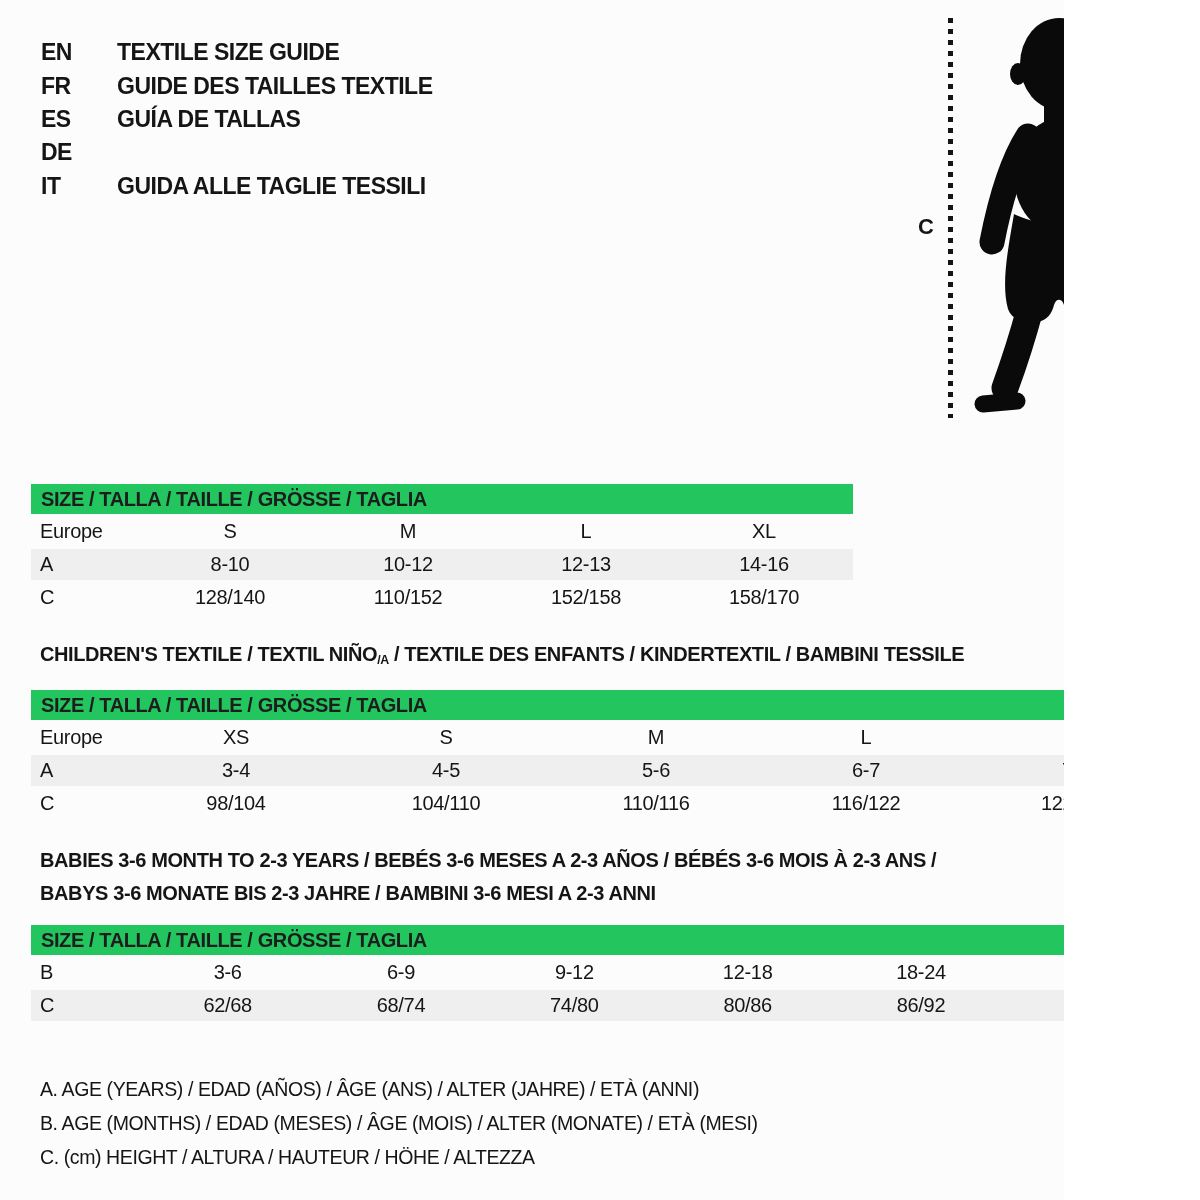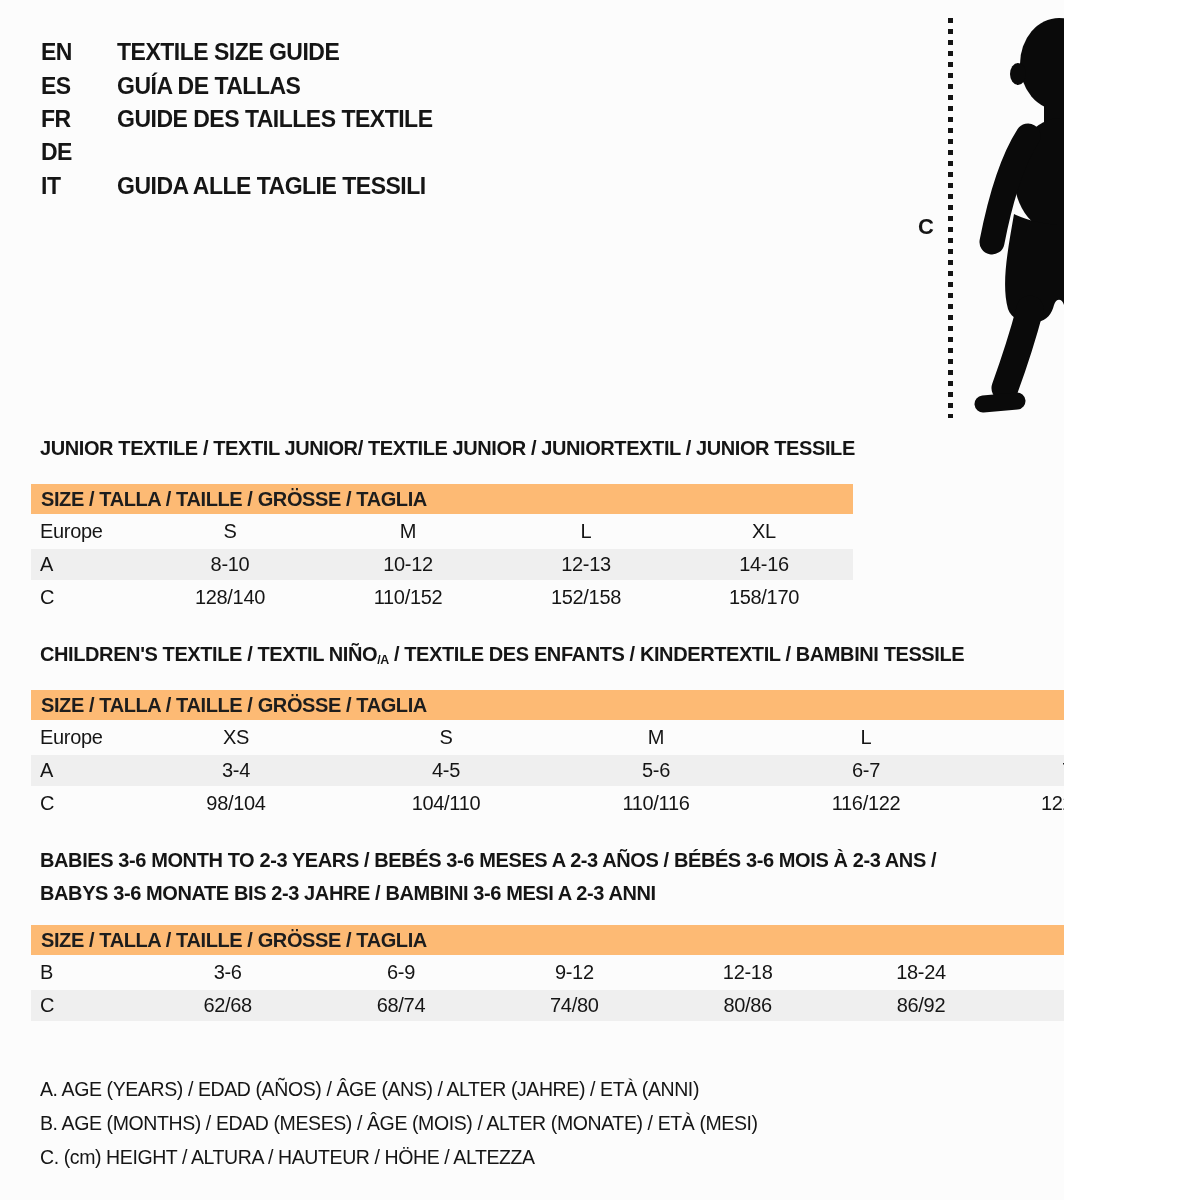--- a/index.html
+++ b/index.html
@@ -33,21 +33,21 @@
   
   .sec-title {
     position:absolute; left:40px; font-size:20px; font-weight:700;
     letter-spacing:-0.4px; white-space:nowrap; line-height:24px;
   }
   .sec-title .sub { font-size:0.62em; position:relative; top:3px; }
 
   
   .size-table { position:absolute; left:31px; }
   .size-bar {
-    height:30px; background:#fdba74; display:flex; align-items:center;
+    height:30px; background:#22c55e; display:flex; align-items:center;
     padding-left:10px; font-size:20px; font-weight:700; letter-spacing:-0.4px;
     color:#1d1d1d; margin-bottom:2px;
   }
   .t-row {
     display:grid; height:31px; align-items:center; margin-bottom:2px;
     font-size:20px; font-weight:400; letter-spacing:-0.3px;
   }
   .t-row.shaded { background:#efefef; }
   .t-row > span { text-align:center; white-space:nowrap; }
   .t-row > span.row-label { text-align:left; padding-left:9px; }
@@ -69,26 +69,26 @@
 <body>
 
 <div class="page">
 
   <div class="lang-header">
     <div class="lang-row">
       <span class="lang-code">EN</span>
       <span class="lang-title">TEXTILE SIZE GUIDE</span>
     </div>
     <div class="lang-row">
+      <span class="lang-code">FR</span>
+      <span class="lang-title">GUIDE DES TAILLES TEXTILE</span>
+    </div>
+    <div class="lang-row">
       <span class="lang-code">ES</span>
       <span class="lang-title">GUÍA DE TALLAS</span>
-    </div>
-    <div class="lang-row">
-      <span class="lang-code">FR</span>
-      <span class="lang-title">GUIDE DES TAILLES TEXTILE</span>
     </div>
     <div class="lang-row">
       <span class="lang-code">DE</span>
     </div>
     <div class="lang-row">
       <span class="lang-code">IT</span>
       <span class="lang-title">GUIDA ALLE TAGLIE TESSILI</span>
     </div>
   </div>
 
@@ -104,21 +104,20 @@
       <path class="sil" d="M48 198 C42 233 35 268 42 293 C45 303 58 308 71 306 C81 305 86 297 88 289 C90 282 96 282 98 289 C101 298 107 306 119 307 C133 308 150 302 154 293 C160 270 156 234 150 200 C118 213 78 212 48 198 Z"></path>
       <path class="limb" stroke-width="25" d="M62 120 C46 145 34 185 26 226"></path>
       <path class="limb" stroke-width="25" d="M127 120 C143 145 152 168 151 188 C150 198 146 204 142 207"></path>
       <path class="limb" stroke-width="27" d="M64 293 C56 323 47 350 39 372"></path>
       <path class="limb" stroke-width="27" d="M121 296 C126 328 132 356 137 380"></path>
       <path class="limb" stroke-width="17" d="M17 388 L51 385"></path>
       <path class="limb" stroke-width="16" d="M130 394 L160 392"></path>
     </svg>
   </div>
 
-  <div class="sec-title" style="top:436px;">JUNIOR TEXTILE / TEXTIL JUNIOR/ TEXTILE JUNIOR / JUNIORTEXTIL / JUNIOR TESSILE</div>
   <div class="size-table tbl-junior">
     <div class="size-bar">SIZE / TALLA / TAILLE / GRÖSSE / TAGLIA</div>
     <div class="t-row">
       <span class="row-label">Europe</span>
       <span>S</span>
       <span>M</span>
       <span>L</span>
       <span>XL</span>
     </div>
     <div class="t-row shaded">

